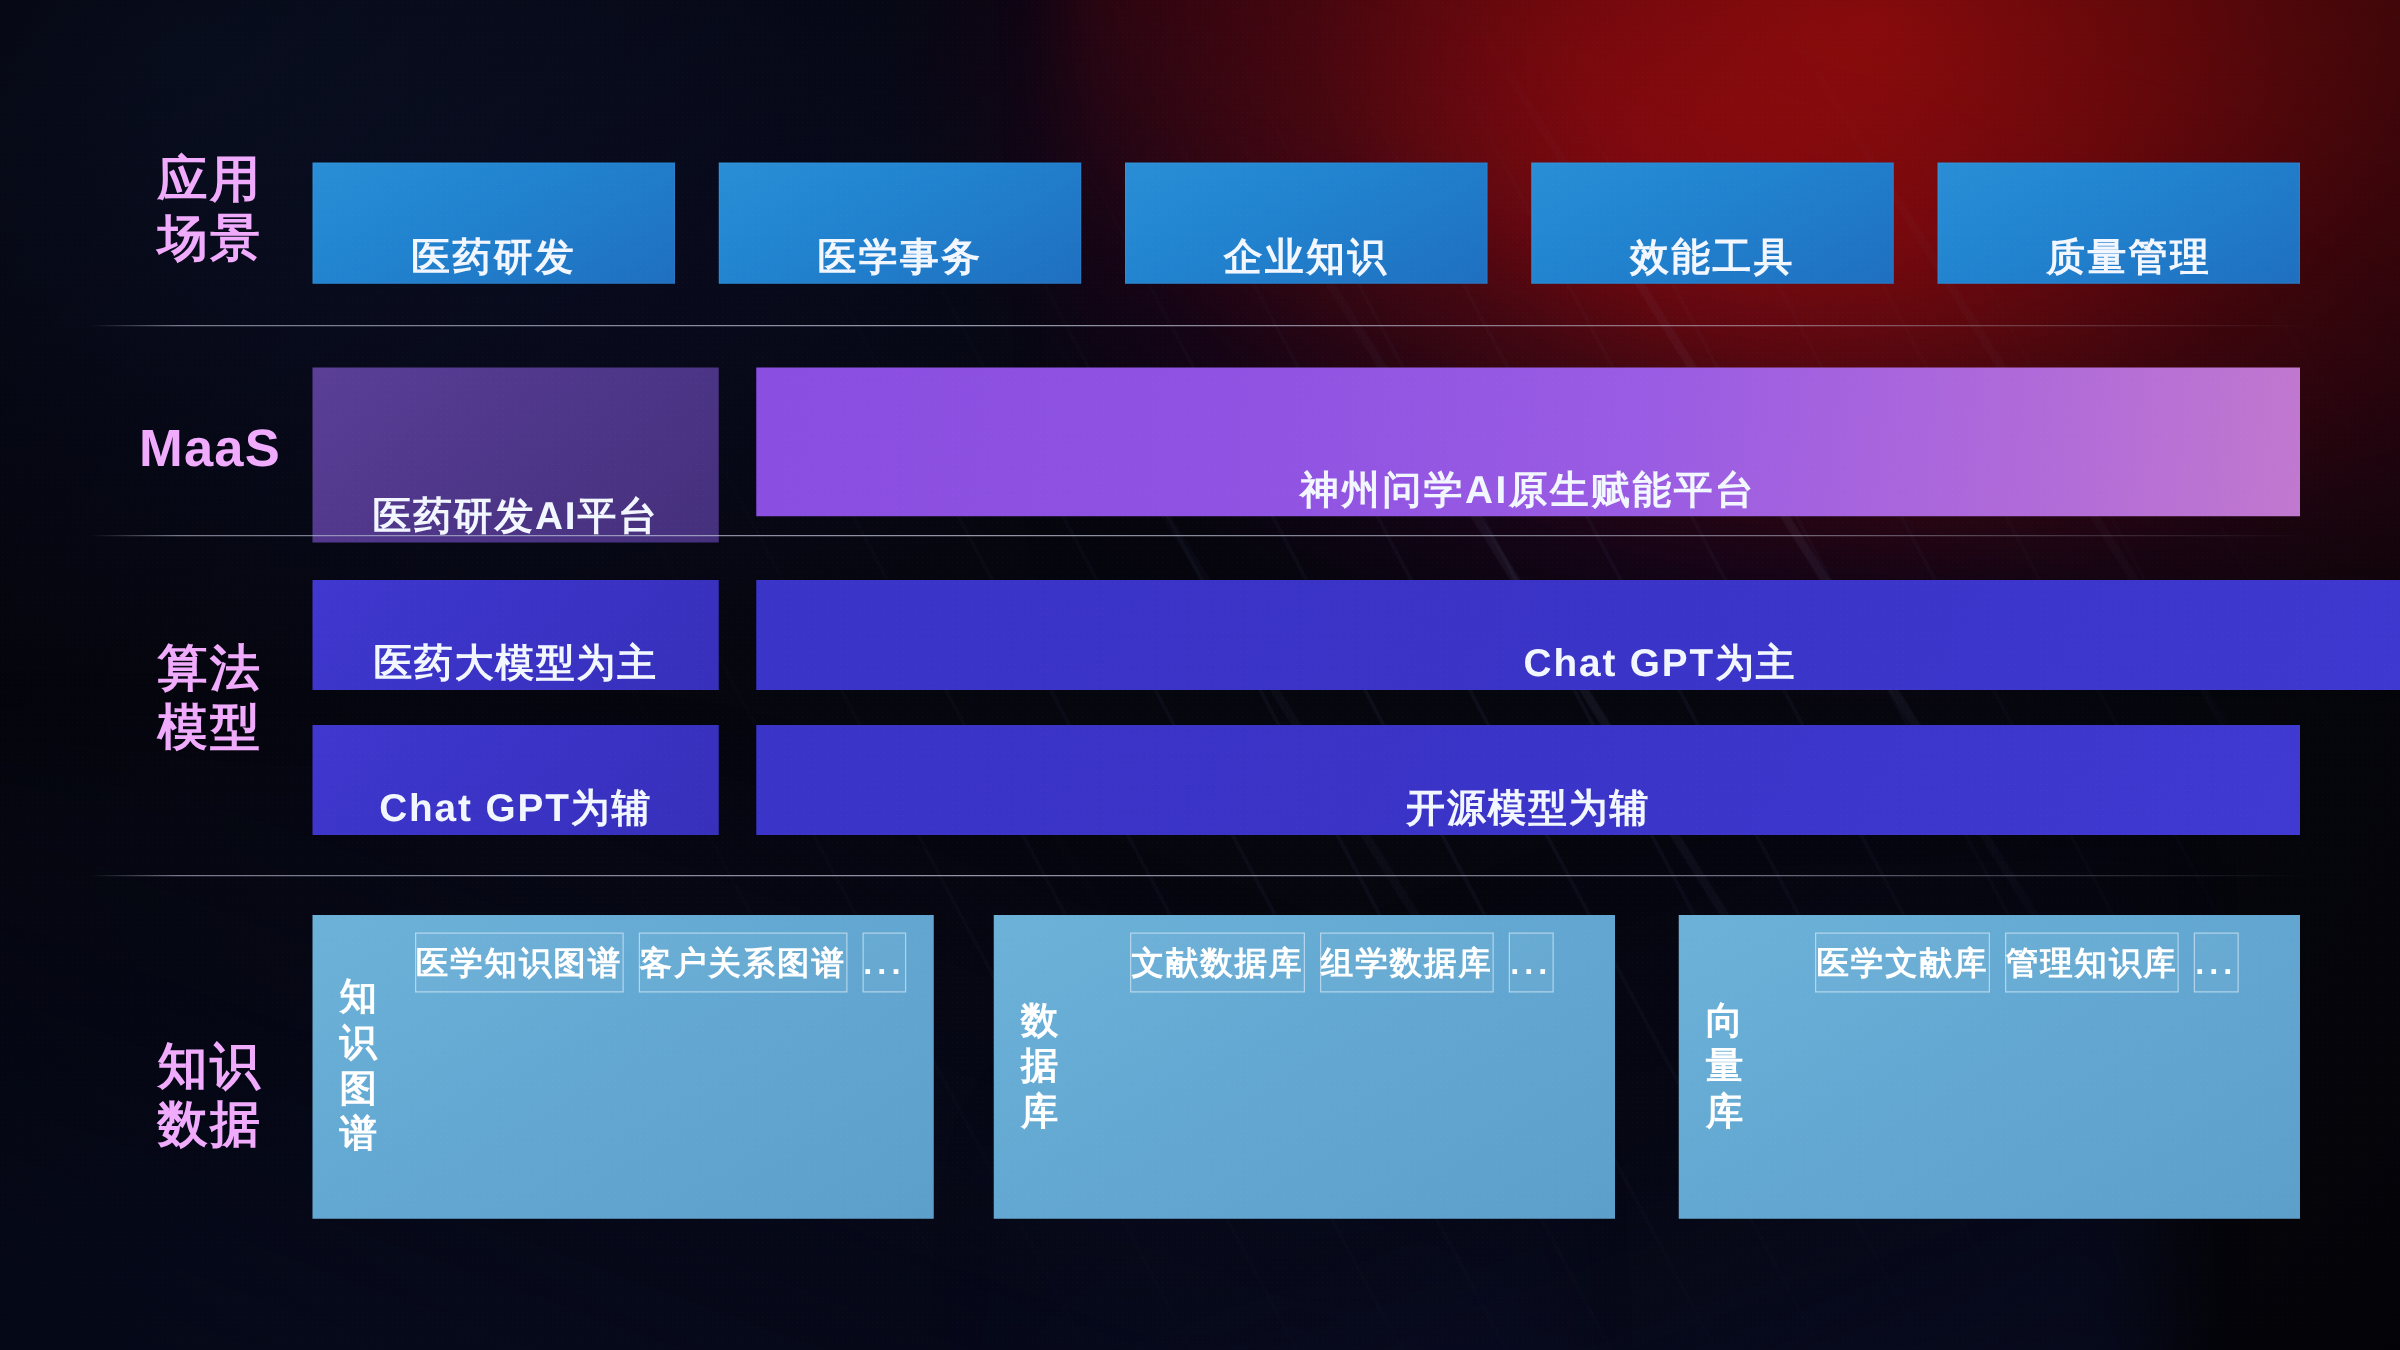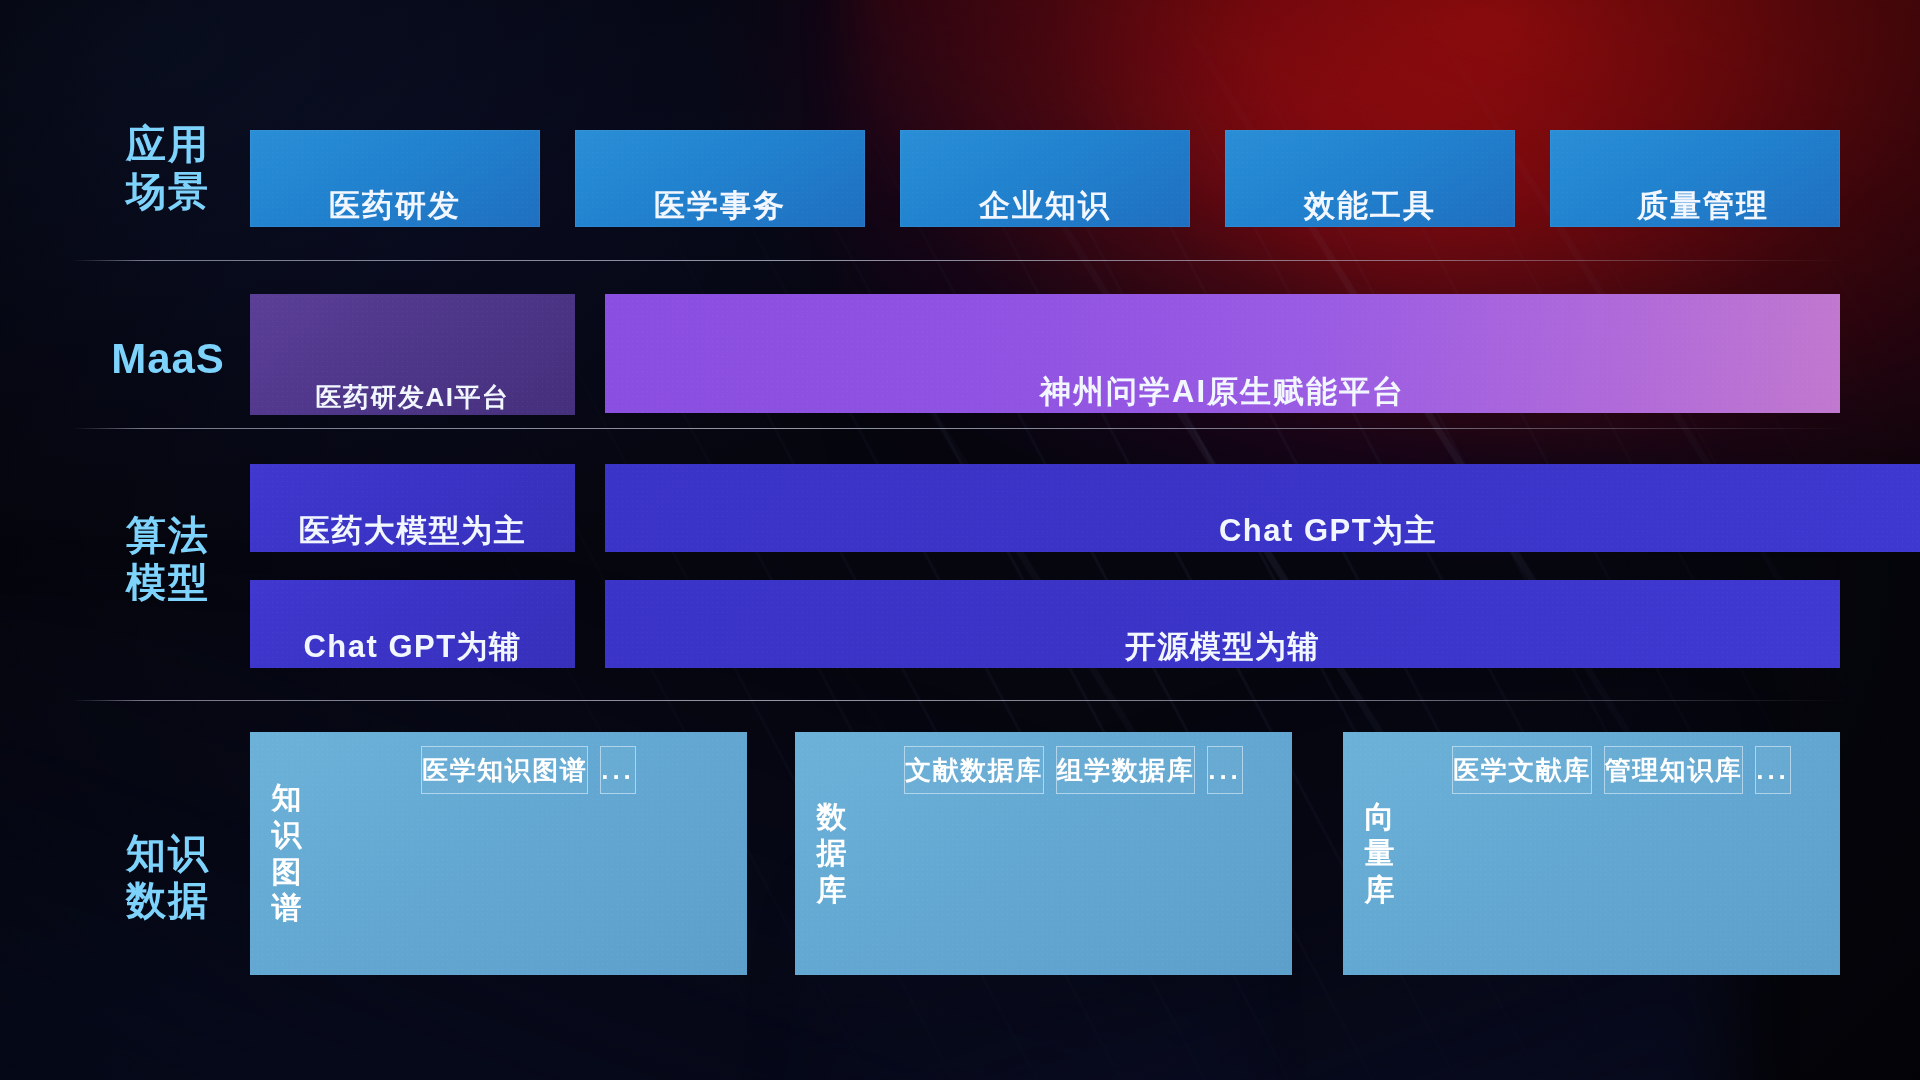--- a/index.html
+++ b/index.html
@@ -66,21 +66,21 @@
   .vignette {
     position:absolute; inset:0;
     background:radial-gradient(ellipse 1250px 900px at 50% 50%, rgba(0,0,0,0) 45%, rgba(0,0,0,0.55) 100%);
   }
 
   
   #content { position:absolute; inset:0; }
 
   .rowlabel {
     position:absolute;
-    color:#7dd3fc;
+    color:#f0abfc;
     font-weight:bold;
     font-size:40px;
     line-height:1.18;
     letter-spacing:2px;
     text-align:center;
     width:160px;
     left:88px;
   }
   .rowlabel.maas { font-size:42px; letter-spacing:1px; }
 
@@ -108,22 +108,22 @@
   }
   .app-box::after{
     content:""; position:absolute; inset:0; z-index:1;
     background-image:radial-gradient(rgba(255,255,255,0.10) 0.6px, rgba(0,0,0,0) 0.7px);
     background-size:5px 5px;
     opacity:.5;
   }
 
   
   .maas-left {
-    height:121px;
-    font-size:26px;
+    height:140px;
+    font-size:31px;
     letter-spacing:1.5px;
     background:linear-gradient(140deg,#5b3f97 0%,#4e3689 48%,#45307c 100%);
   }
   .maas-right {
     height:119px;
     font-size:31px;
     letter-spacing:2px;
     background:linear-gradient(96deg,#8a4ee0 0%,#8f52e2 30%,#9a5ce3 58%,#b06ad9 82%,#c178cf 100%);
   }
   .maas-left::after,.maas-right::after{
@@ -266,20 +266,21 @@
     <div class="kgroup-label">
       <div>
         <div>知</div>
         <div>识</div>
         <div>图</div>
         <div>谱</div>
       </div>
     </div>
     <div class="kgroup-items">
       <div class="kitem">医学知识图谱</div>
+      <div class="kitem">客户关系图谱</div>
       <div class="kitem dots">...</div>
     </div>
   </div>
 
   <div class="kgroup" style="left:795px; top:732px; width:497px; height:243px;">
     <div class="kgroup-label">
       <div>
         <div>数</div>
         <div>据</div>
         <div>库</div>

